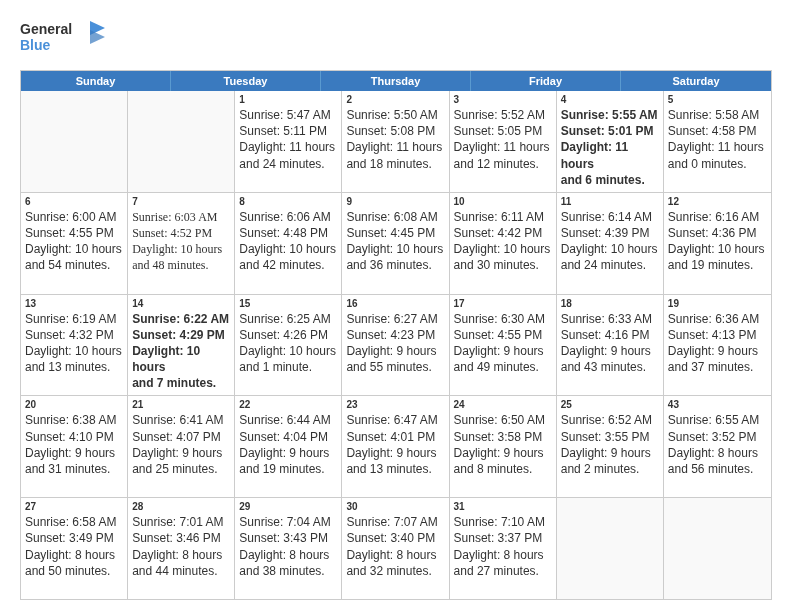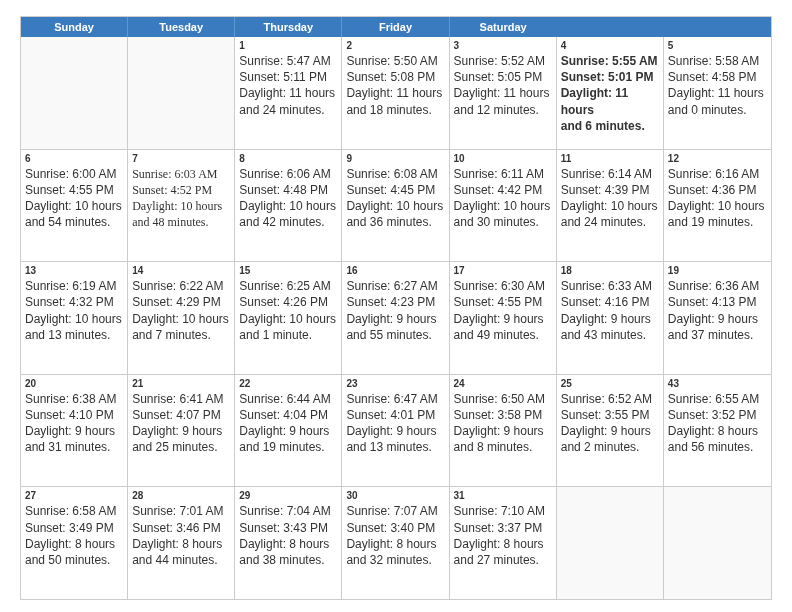--- a/index.html
+++ b/index.html
@@ -40,21 +40,21 @@
       color: #555;
     }
     .calendar {
       flex: 1;
       display: flex;
       flex-direction: column;
       border: 1px solid #ccc;
     }
     .cal-header {
       display: grid;
-      grid-template-columns: repeat(7, 1fr);
+      grid-template-columns: repeat(5, 1fr);
       background: #3a7abf;
     }
     .cal-header-cell {
       color: #fff;
       font-size: 11px;
       font-weight: bold;
       text-align: center;
       padding: 4px 2px;
       border-right: 1px solid #5a9ad0;
     }
@@ -91,20 +91,36 @@
     .cell-text {
       font-size: 12px;
       color: #333;
       line-height: 1.35;
     }
   </style>
 </head>
 <body>
 
 <div class="page">
+  <div class="header">
+    <div class="logo">
+      <div>
+        <svg width="90" height="40" viewBox="0 0 90 40">
+          <text x="0" y="18" font-family="Arial" font-size="14" font-weight="bold" fill="#333">General</text>
+          <text x="0" y="34" font-family="Arial" font-size="14" font-weight="bold" fill="#4a90d9">Blue</text>
+          <polygon points="70,5 85,12 70,19" fill="#4a90d9"></polygon>
+          <polygon points="70,14 85,21 70,28" fill="#3a7abf" opacity="0.7"></polygon>
+        </svg>
+      </div>
+    </div>
+    <div class="title-block">
+      <div class="month-year"></div>
+      <div class="location"></div>
+    </div>
+  </div>
 
   <div class="calendar">
     <div class="cal-header" id="cal-header">
         <div class="cal-header-cell">Sunday</div>
         <div class="cal-header-cell">Tuesday</div>
         <div class="cal-header-cell">Thursday</div>
         <div class="cal-header-cell">Friday</div>
         <div class="cal-header-cell">Saturday</div>
       </div>
     <div class="cal-body" id="cal-body">
@@ -201,21 +217,21 @@
         <div class="cal-row">
           <div class="cal-cell">
             <span class="day-num">13</span>
             <div class="cell-text" style="white-space: pre-line;">Sunrise: 6:19 AM
 Sunset: 4:32 PM
 Daylight: 10 hours
 and 13 minutes.</div>
           </div>
           <div class="cal-cell">
             <span class="day-num">14</span>
-            <div class="cell-text" style="white-space: pre-line;">Sunrise: 6:22 AM
+            <div class="cell-text" style="white-space: pre-line; font-weight: bold;">Sunrise: 6:22 AM
 Sunset: 4:29 PM
 Daylight: 10 hours
 and 7 minutes.</div>
           </div>
           <div class="cal-cell">
             <span class="day-num">15</span>
             <div class="cell-text" style="white-space: pre-line;">Sunrise: 6:25 AM
 Sunset: 4:26 PM
 Daylight: 10 hours
 and 1 minute.</div>

